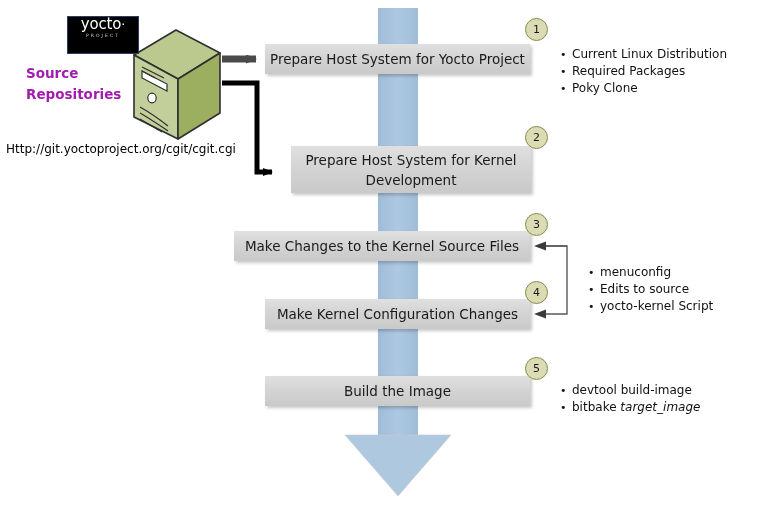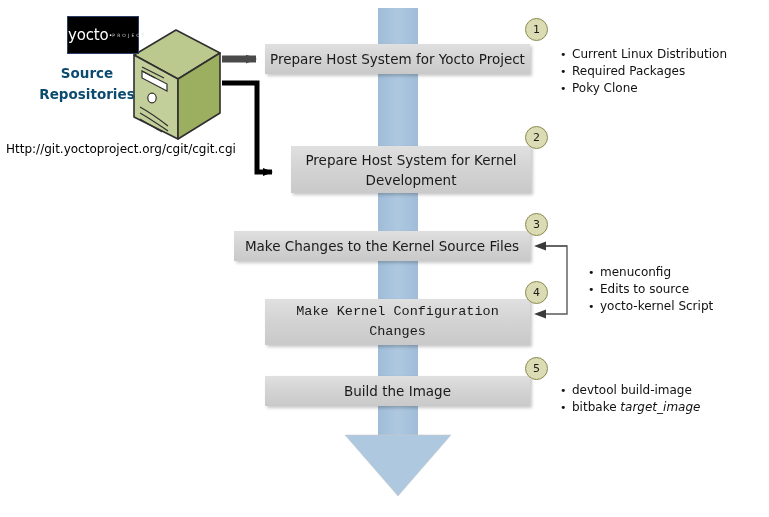--- a/index.html
+++ b/index.html
@@ -13,39 +13,39 @@
   #stage{position:absolute;left:0;top:0;width:769px;height:517px;}
 
   
   #wires{position:absolute;left:0;top:0;width:769px;height:517px;z-index:1;}
 
   
   .logo{
     position:absolute;left:67px;top:16px;width:72px;height:38px;
     background:#000000;border:1px solid #2b3c66;
     box-sizing:border-box;
-    display:flex;flex-direction:row;
-    align-items:center;justify-content:space-between;
+    display:flex;flex-direction:column;
+    align-items:center;justify-content:flex-start;
     z-index:4;
   }
   .logo-main{
     color:#ffffff;font-size:15px;font-weight:400;
     letter-spacing:-0.2px;line-height:1;
   }
   .logo-main .dot{font-size:13px;}
   .logo-sub{
     color:#cfcfcf;font-size:4.5px;letter-spacing:2.1px;
     margin-top:2px;line-height:1;
   }
 
   
   .src-label{
     position:absolute;left:26px;top:63px;width:122px;
-    font-size:13.5px;font-weight:bold;color:#0c4a6e;
-    text-align:center;line-height:21px;
+    font-size:13.5px;font-weight:bold;color:#a21caf;
+    line-height:21px;
     z-index:4;
   }
   .src-url{
     position:absolute;left:6px;top:142px;
     font-size:12px;color:#000;white-space:nowrap;
     z-index:4;
   }
 
   
   .server{position:absolute;left:131px;top:27px;width:92px;height:115px;z-index:3;}
@@ -58,21 +58,21 @@
     display:flex;align-items:center;justify-content:center;
     text-align:center;
     font-size:13.5px;color:#1a1a1a;
     line-height:20px;
     z-index:3;
     box-sizing:border-box;
   }
   #box1{left:265px;top:44px;width:265px;height:30px;}
   #box2{left:291px;top:146px;width:240px;height:47px;}
   #box3{left:234px;top:231px;width:296px;height:30px;}
-  #box4{left:265px;top:299px;width:265px;height:46px;font-family:Liberation Mono, monospace;}
+  #box4{left:265px;top:299px;width:265px;height:30px;}
   #box5{left:265px;top:376px;width:265px;height:30px;}
 
   
   .step{
     position:absolute;width:23px;height:23px;border-radius:50%;
     background:#dcdcb4;border:1.4px solid #8a8a52;
     display:flex;align-items:center;justify-content:center;
     font-size:11px;color:#1a1a1a;
     box-sizing:border-box;
     z-index:4;

